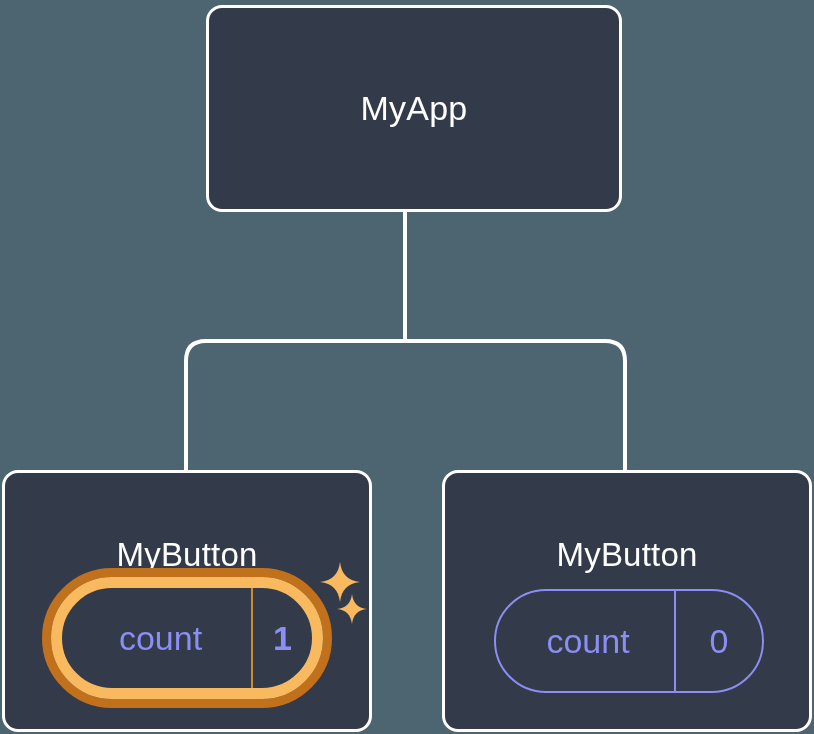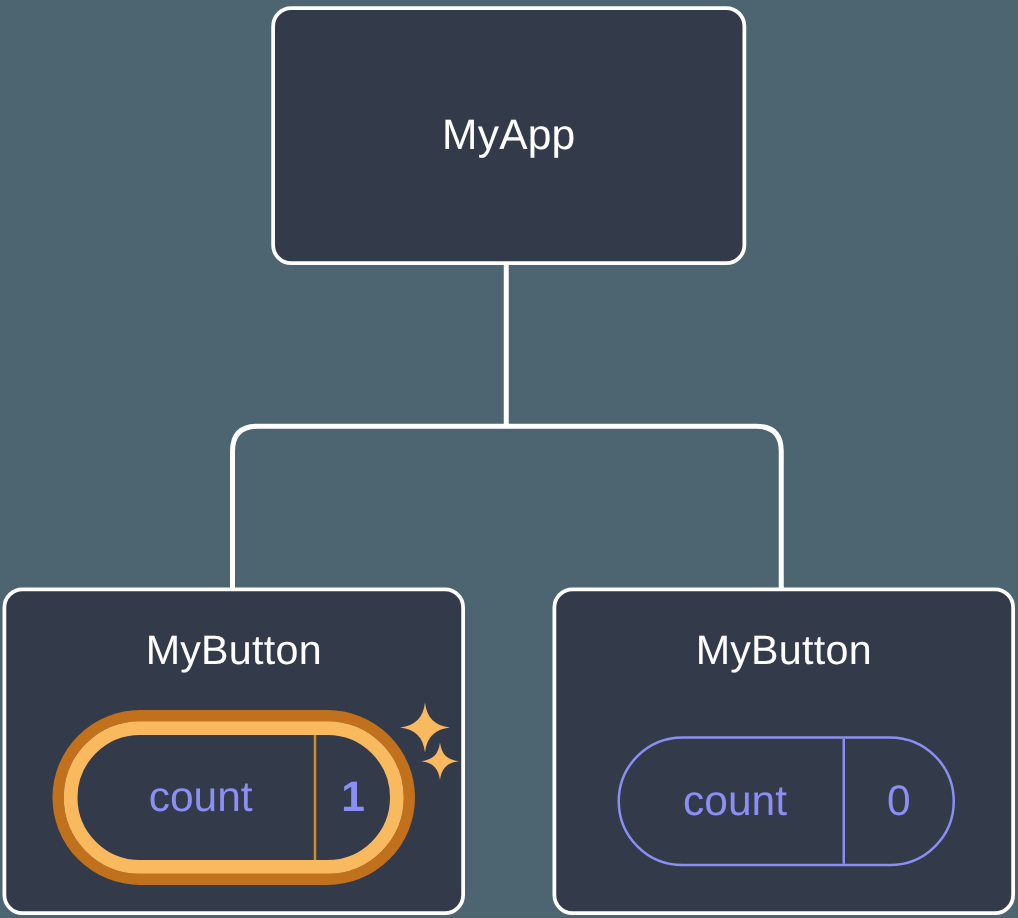--- a/index.html
+++ b/index.html
@@ -38,23 +38,23 @@
   }
   .card-title {
     color: #ffffff;
     font-size: 33px;
     font-weight: 400;
     letter-spacing: 0.2px;
     white-space: nowrap;
   }
 
   #card-root {
-    left: 217px;
+    left: 206px;
     top: 5px;
-    width: 380px;
+    width: 416px;
     height: 207px;
     justify-content: center;
   }
   #card-root .card-title { font-size: 34px; }
 
   #card-child-left {
     left: 2px;
     top: 470px;
     width: 370px;
     height: 262px;
@@ -62,21 +62,21 @@
   }
   #card-child-right {
     left: 442px;
     top: 470px;
     width: 370px;
     height: 262px;
     border-radius: 16px;
   }
   #card-child-left .card-title,
   #card-child-right .card-title {
-    margin-top: 28px;
+    margin-top: 63px;
   }
 
   
   .pill-wrap {
     position: absolute;
   }
 
   
   #pill-left-wrap {
     left: 42px;

